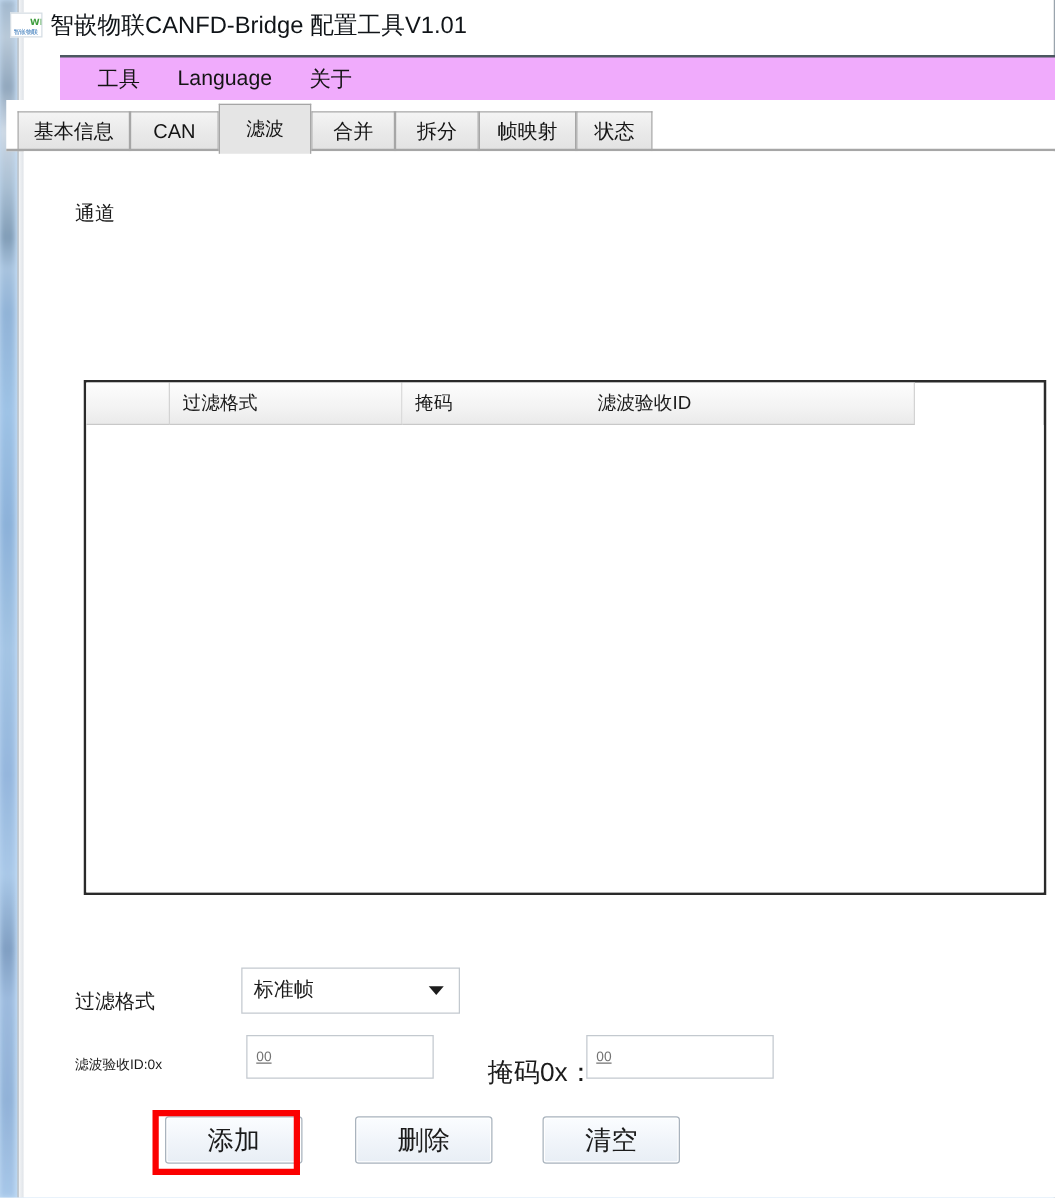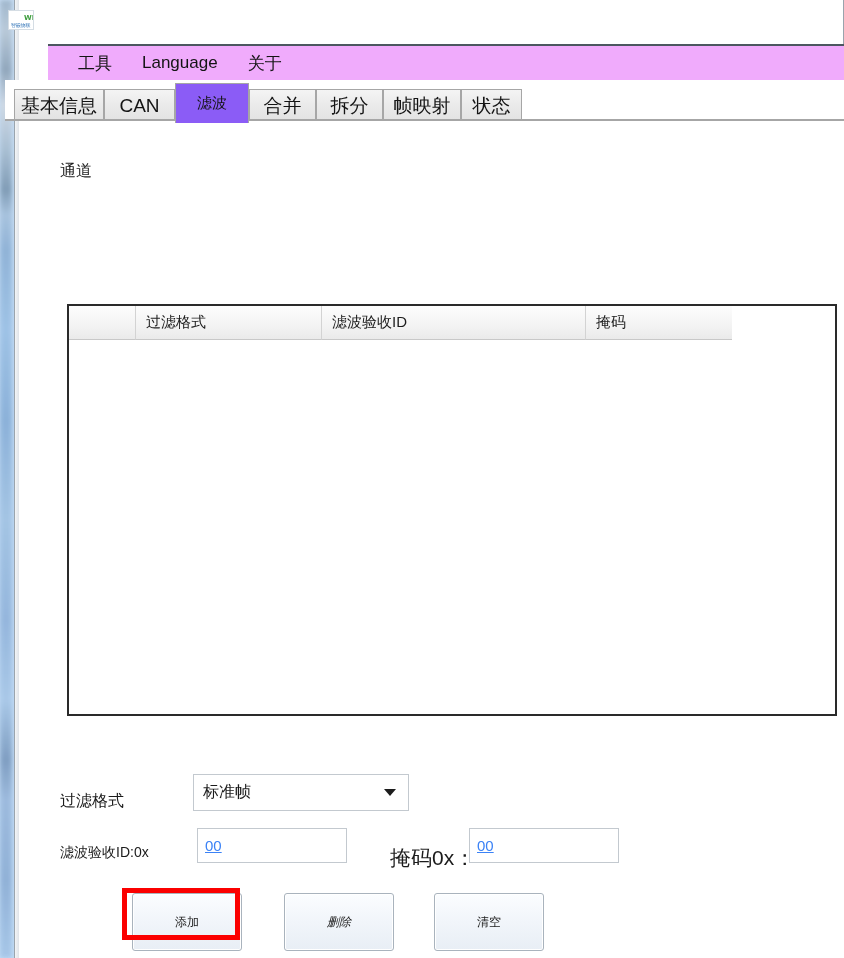--- a/index.html
+++ b/index.html
@@ -152,29 +152,29 @@
     position: absolute;
     top: 9px;
     height: 32px;
     background: linear-gradient(180deg,#f4f4f4 0%,#e9e9e9 55%,#e2e2e2 100%);
     border: 1px solid #a6a6a6;
     border-bottom: none;
     box-sizing: border-box;
     display: flex;
     align-items: center;
     justify-content: center;
-    font-size: 19px;
+    font-size: 16px;
     color: #141414;
     cursor: default;
     white-space: nowrap;
   }
   .tab.active {
     top: 3px;
     height: 40px;
-    background: #8b5cf6;
+    background: #e5e5e5;
     border-color: #a6a6a6;
     z-index: 5;
     font-size: 15px;
   }
 
   
   #content {
     position: absolute;
     left: 19px; top: 121px;
     width: 825px; height: 837px;
@@ -296,37 +296,37 @@
     background: #ffffff;
     border: 1px solid #c3c9cf;
     box-sizing: border-box;
     display: flex;
     align-items: center;
     font-size: 16px;
     color: #15365e;
   }
   .textbox .val {
     margin-left: 7px;
-    font-size: 15px;
-    color: #3b82f6;
+    font-size: 11px;
+    color: #737373;
     text-decoration: underline;
   }
 
   .btn {
     position: absolute;
-    height: 58px;
+    height: 38px;
     background: linear-gradient(180deg,#fbfdff 0%,#f1f5fa 50%,#e8eef5 100%);
     border: 1px solid #a9b3bd;
     border-radius: 3px;
     box-shadow: inset 0 0 0 1px #ffffff;
     box-sizing: border-box;
     display: flex;
     align-items: center;
     justify-content: center;
-    font-size: 12px;
+    font-size: 21px;
     color: #1b1b1b;
     cursor: default;
     white-space: nowrap;
   }
   #add-button-highlight {
     position: absolute;
     left: 122px; top: 888px;
     width: 118px; height: 52px;
     border: 5px solid #fb0000;
     box-sizing: border-box;
@@ -344,20 +344,21 @@
 <div id="window">
   <div id="window-inner-edge"></div>
 </div>
 
 <div id="titlebar">
   <div id="app-logo">
     <span class="z1">ZQ</span>
     <span class="z2">WL</span>
     <span class="z3">智嵌物联</span>
   </div>
+  <div id="title-text">智嵌物联CANFD-Bridge 配置工具V1.01</div>
 </div>
 
 <div id="menubar">
   <div class="menu-item">工具</div>
   <div class="menu-item">Language</div>
   <div class="menu-item">关于</div>
 </div>
 
 <div id="tabstrip">
   <div class="tab" style="left:9px;  width:90px;">基本信息</div>
@@ -381,40 +382,40 @@
         <path d="M1 5.4 L3.6 8.6 L9 1.2" fill="none" stroke="#2f6fb5" stroke-width="1.7" stroke-linecap="square" stroke-linejoin="miter"></path>
       </svg>
     </span>
     <span id="filter-enable-label">开启滤波</span>
   </div>
 
   <div id="filter-table">
     <div id="filter-table-header">
       <div class="th" style="width:67px;"></div>
       <div class="th" style="width:186px;">过滤格式</div>
+      <div class="th" style="width:146px;border-right:none;">掩码</div>
       <div class="th" style="width:264px;">滤波验收ID</div>
-      <div class="th" style="width:146px;border-right:none;">掩码</div>
     </div>
     <div id="filter-table-body"></div>
   </div>
 
   <div class="field-label" style="left:41px; top:670px;">过滤格式</div>
-  <div class="combo" style="left:174px; top:653px; width:216px; height:37px;">
+  <div class="combo" style="left:174px; top:653px; width:175px; height:37px;">
     <span class="combo-text">标准帧</span>
     <span class="arrow"></span>
   </div>
 
-  <div class="field-label" style="left:41px; top:723px; font-size:14px;">滤波验收ID:0x</div>
+  <div class="field-label" style="left:41px; top:723px; font-size:11px;">滤波验收ID:0x</div>
   <div class="textbox" style="left:178px; top:707px; width:150px; height:35px;">
     <span class="val">00</span>
   </div>
 
   <div class="field-label" style="left:371px; top:723px; font-size:21px;text-align:center;">掩码0x：</div>
   <div class="textbox" style="left:450px; top:707px; width:150px; height:35px;">
     <span class="val">00</span>
   </div>
 
   <div class="btn" style="left:113px; top:772px; width:110px;">添加</div>
-  <div class="btn" style="left:265px; top:772px; width:110px;font-style:italic;">删除</div>
+  <div class="btn" style="left:265px; top:772px; width:110px;">删除</div>
   <div class="btn" style="left:415px; top:772px; width:110px;">清空</div>
 </div>
 
 <div id="add-button-highlight"></div>
 
 </body></html>

